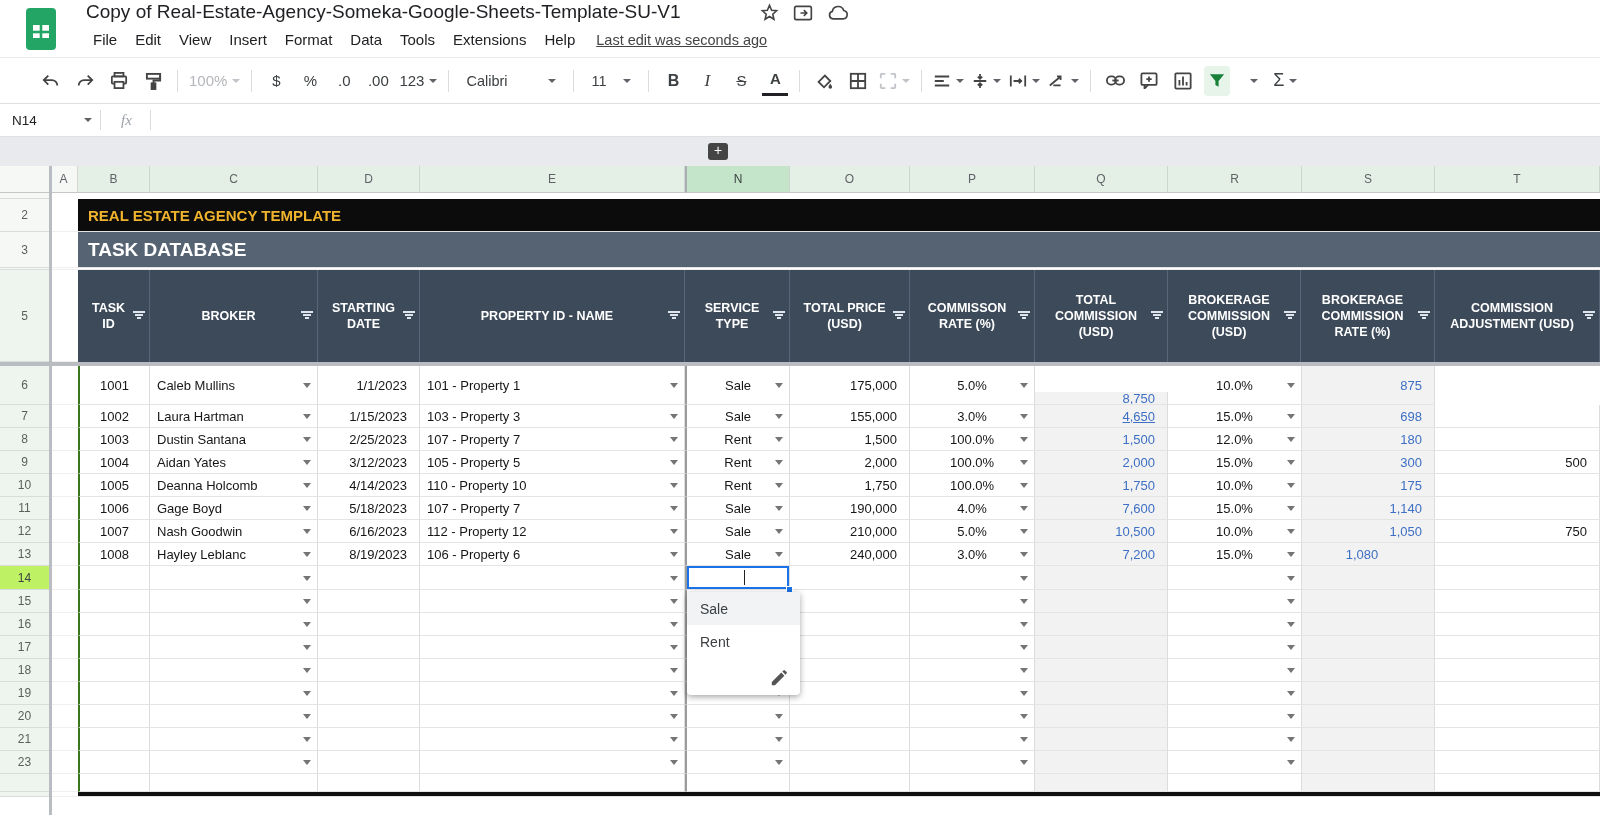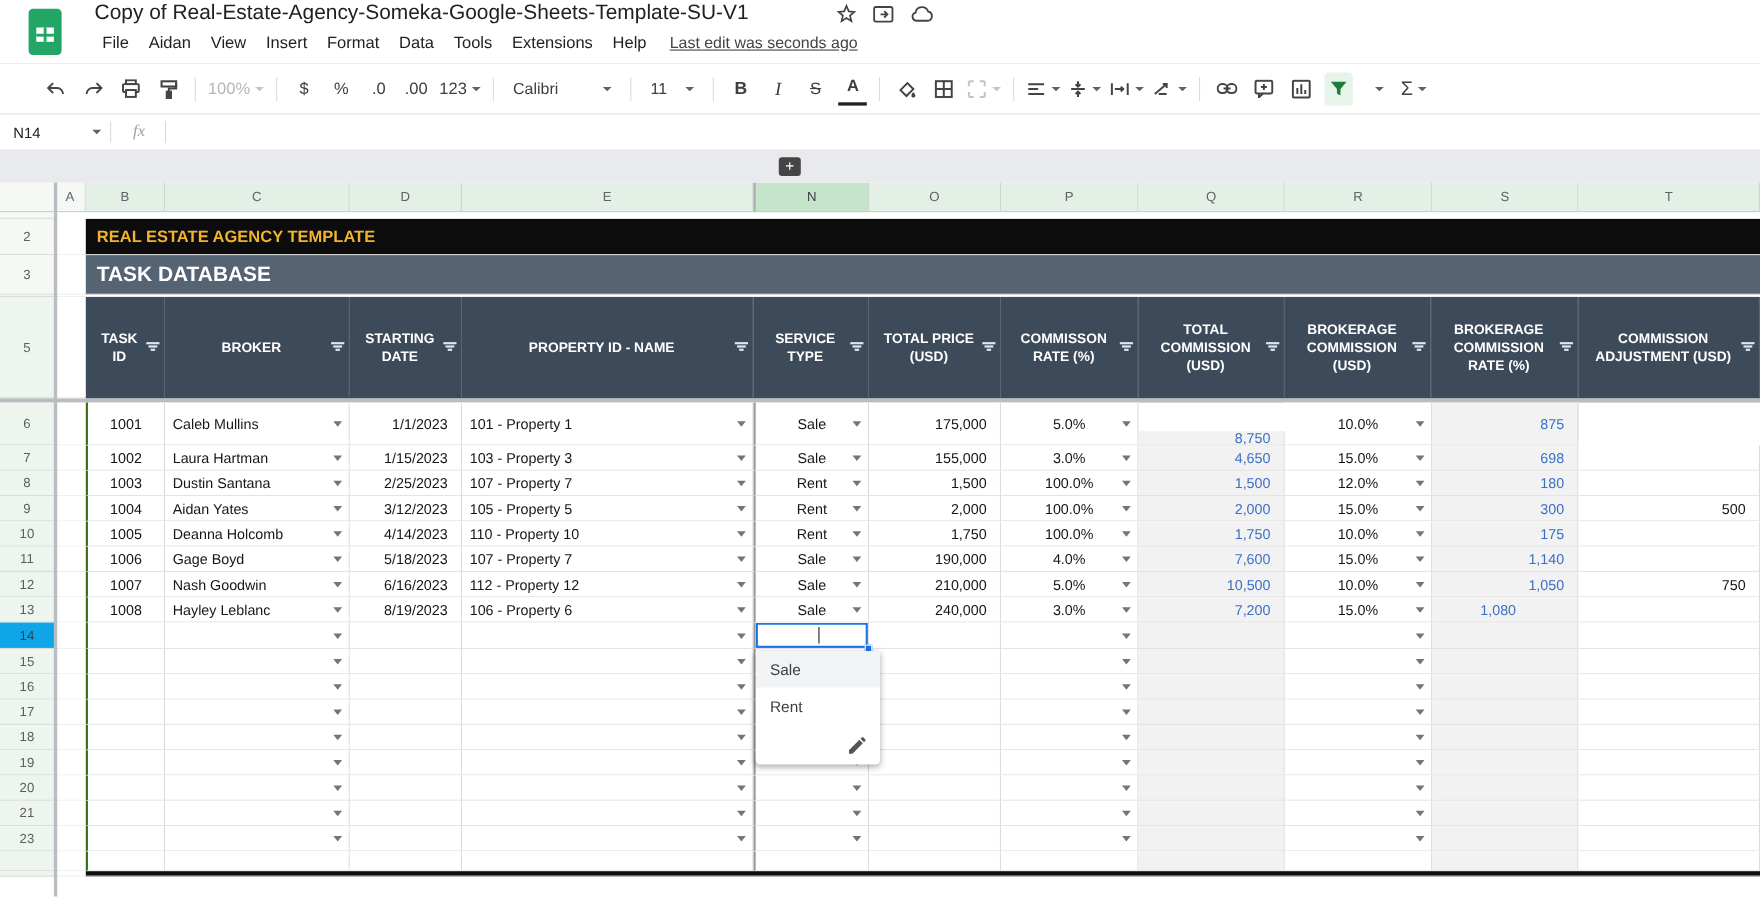--- a/index.html
+++ b/index.html
@@ -53,21 +53,21 @@
   .ch.corner, .ch.cA { background:#f6f8f6; border-right-color:#d5d7d5; }
   .ch.sel { background:#c5e5cb; color:#3c4043; }
   .ch.hiddenb { border-left:2px solid #a9aeb2; }
 
   
   .gridwrap { position:relative; height:627px; overflow:hidden; }
   .row { display:flex; width:1600px; }
   .rh { flex:0 0 50px; background:#edf5ee; border-right:1px solid #c6c9c6; border-bottom:1px solid #d9ddd9;
     display:flex; align-items:center; justify-content:center; font-size:12px; color:#5b5f5b; }
   .rh.plain { background:#f6f8f6; }
-  .rh.sel { background:#0ea5e9; color:#3c4043; }
+  .rh.sel { background:#bef264; color:#3c4043; }
   .cell { position:relative; flex:0 0 auto; display:flex; align-items:center; overflow:hidden;
     white-space:nowrap; font-size:13px; color:#161616; background:#fff;
     border-right:1px solid #dcdcdc; border-bottom:1px solid #e4e4e4; }
   .cell.cA { border-right:none; border-bottom:1px solid #efefef; }
   .cell.first { border-left:2px solid #38761d; }
   .cell.nb { border-left:2px solid #9b9b9b; }
   .al-l { justify-content:flex-start; padding-left:7px; }
   .al-c { justify-content:center; }
   .al-r { justify-content:flex-end; padding-right:12px; }
   .calc { background:#f2f2f2; color:#3d6fc4; }
@@ -119,21 +119,21 @@
     <svg width="20" height="18" viewBox="0 0 24 20" fill="none" stroke="#444" stroke-width="2">
         <rect x="2" y="2" width="20" height="16" rx="2"></rect>
         <path d="M9 10h7M13 6.5L16.5 10 13 13.5"></path>
       </svg>
     <svg width="22" height="17" viewBox="0 0 26 19" fill="none" stroke="#444" stroke-width="2">
         <path d="M7 17h12a5 5 0 0 0 .8-9.9A7 7 0 0 0 6.3 8.2 4.5 4.5 0 0 0 7 17z"></path>
       </svg>
   </div>
   <div class="menubar">
     <span class="mi">File</span>
-    <span class="mi">Aidan</span>
+    <span class="mi">Edit</span>
     <span class="mi">View</span>
     <span class="mi">Insert</span>
     <span class="mi">Format</span>
     <span class="mi">Data</span>
     <span class="mi">Tools</span>
     <span class="mi">Extensions</span>
     <span class="mi">Help</span>
     <span class="lastedit">Last edit was seconds ago</span>
   </div>
 </div>
@@ -485,21 +485,21 @@
         <span>Sale</span>
         <span class="dd"></span>
       </div>
       <div class="cell al-r" style="flex-basis: 120px;">
         <span>155,000</span>
       </div>
       <div class="cell al-c" style="flex-basis: 125px;">
         <span>3.0%</span>
         <span class="dd"></span>
       </div>
-      <div class="cell al-r calc" style="flex-basis: 133px;">
+      <div class="cell al-r calc" style="flex-basis: 133px; text-decoration: underline;">
         <span>4,650</span>
       </div>
       <div class="cell al-c" style="flex-basis: 134px;">
         <span>15.0%</span>
         <span class="dd"></span>
       </div>
       <div class="cell al-r calc" style="flex-basis: 133px;">
         <span>698</span>
       </div>
       <div class="cell al-r" style="flex-basis: 165px;"></div>

